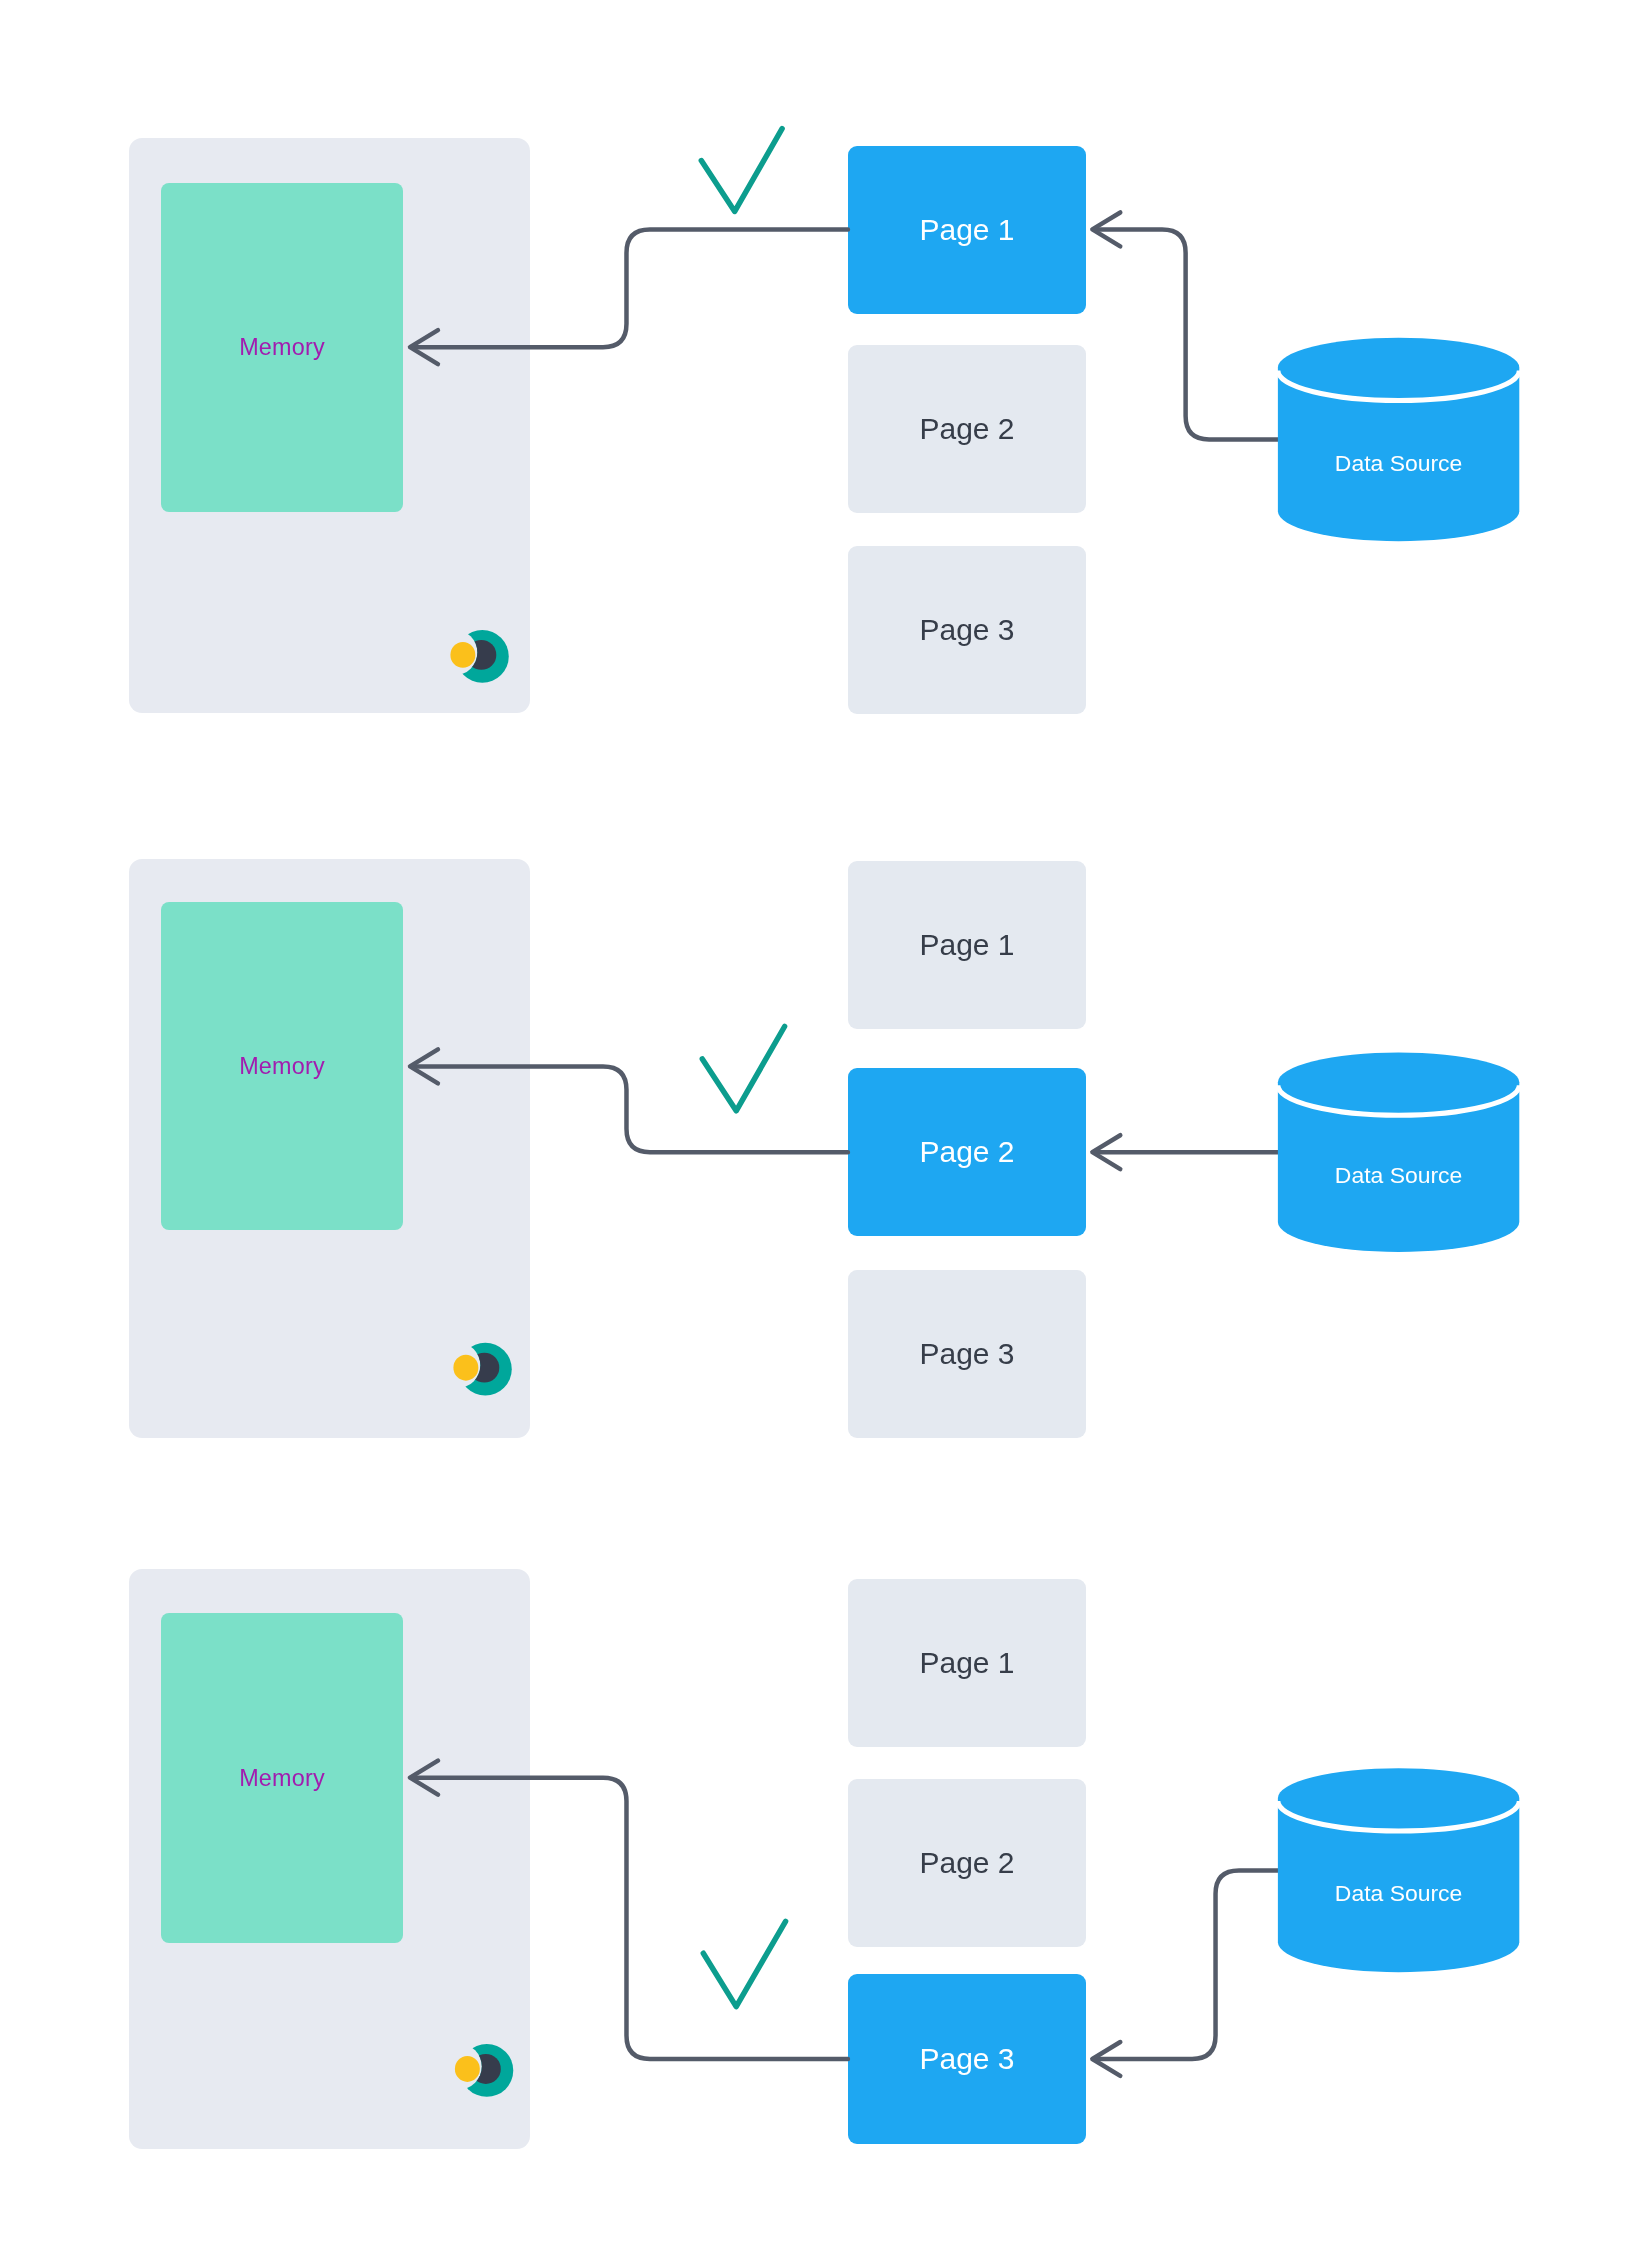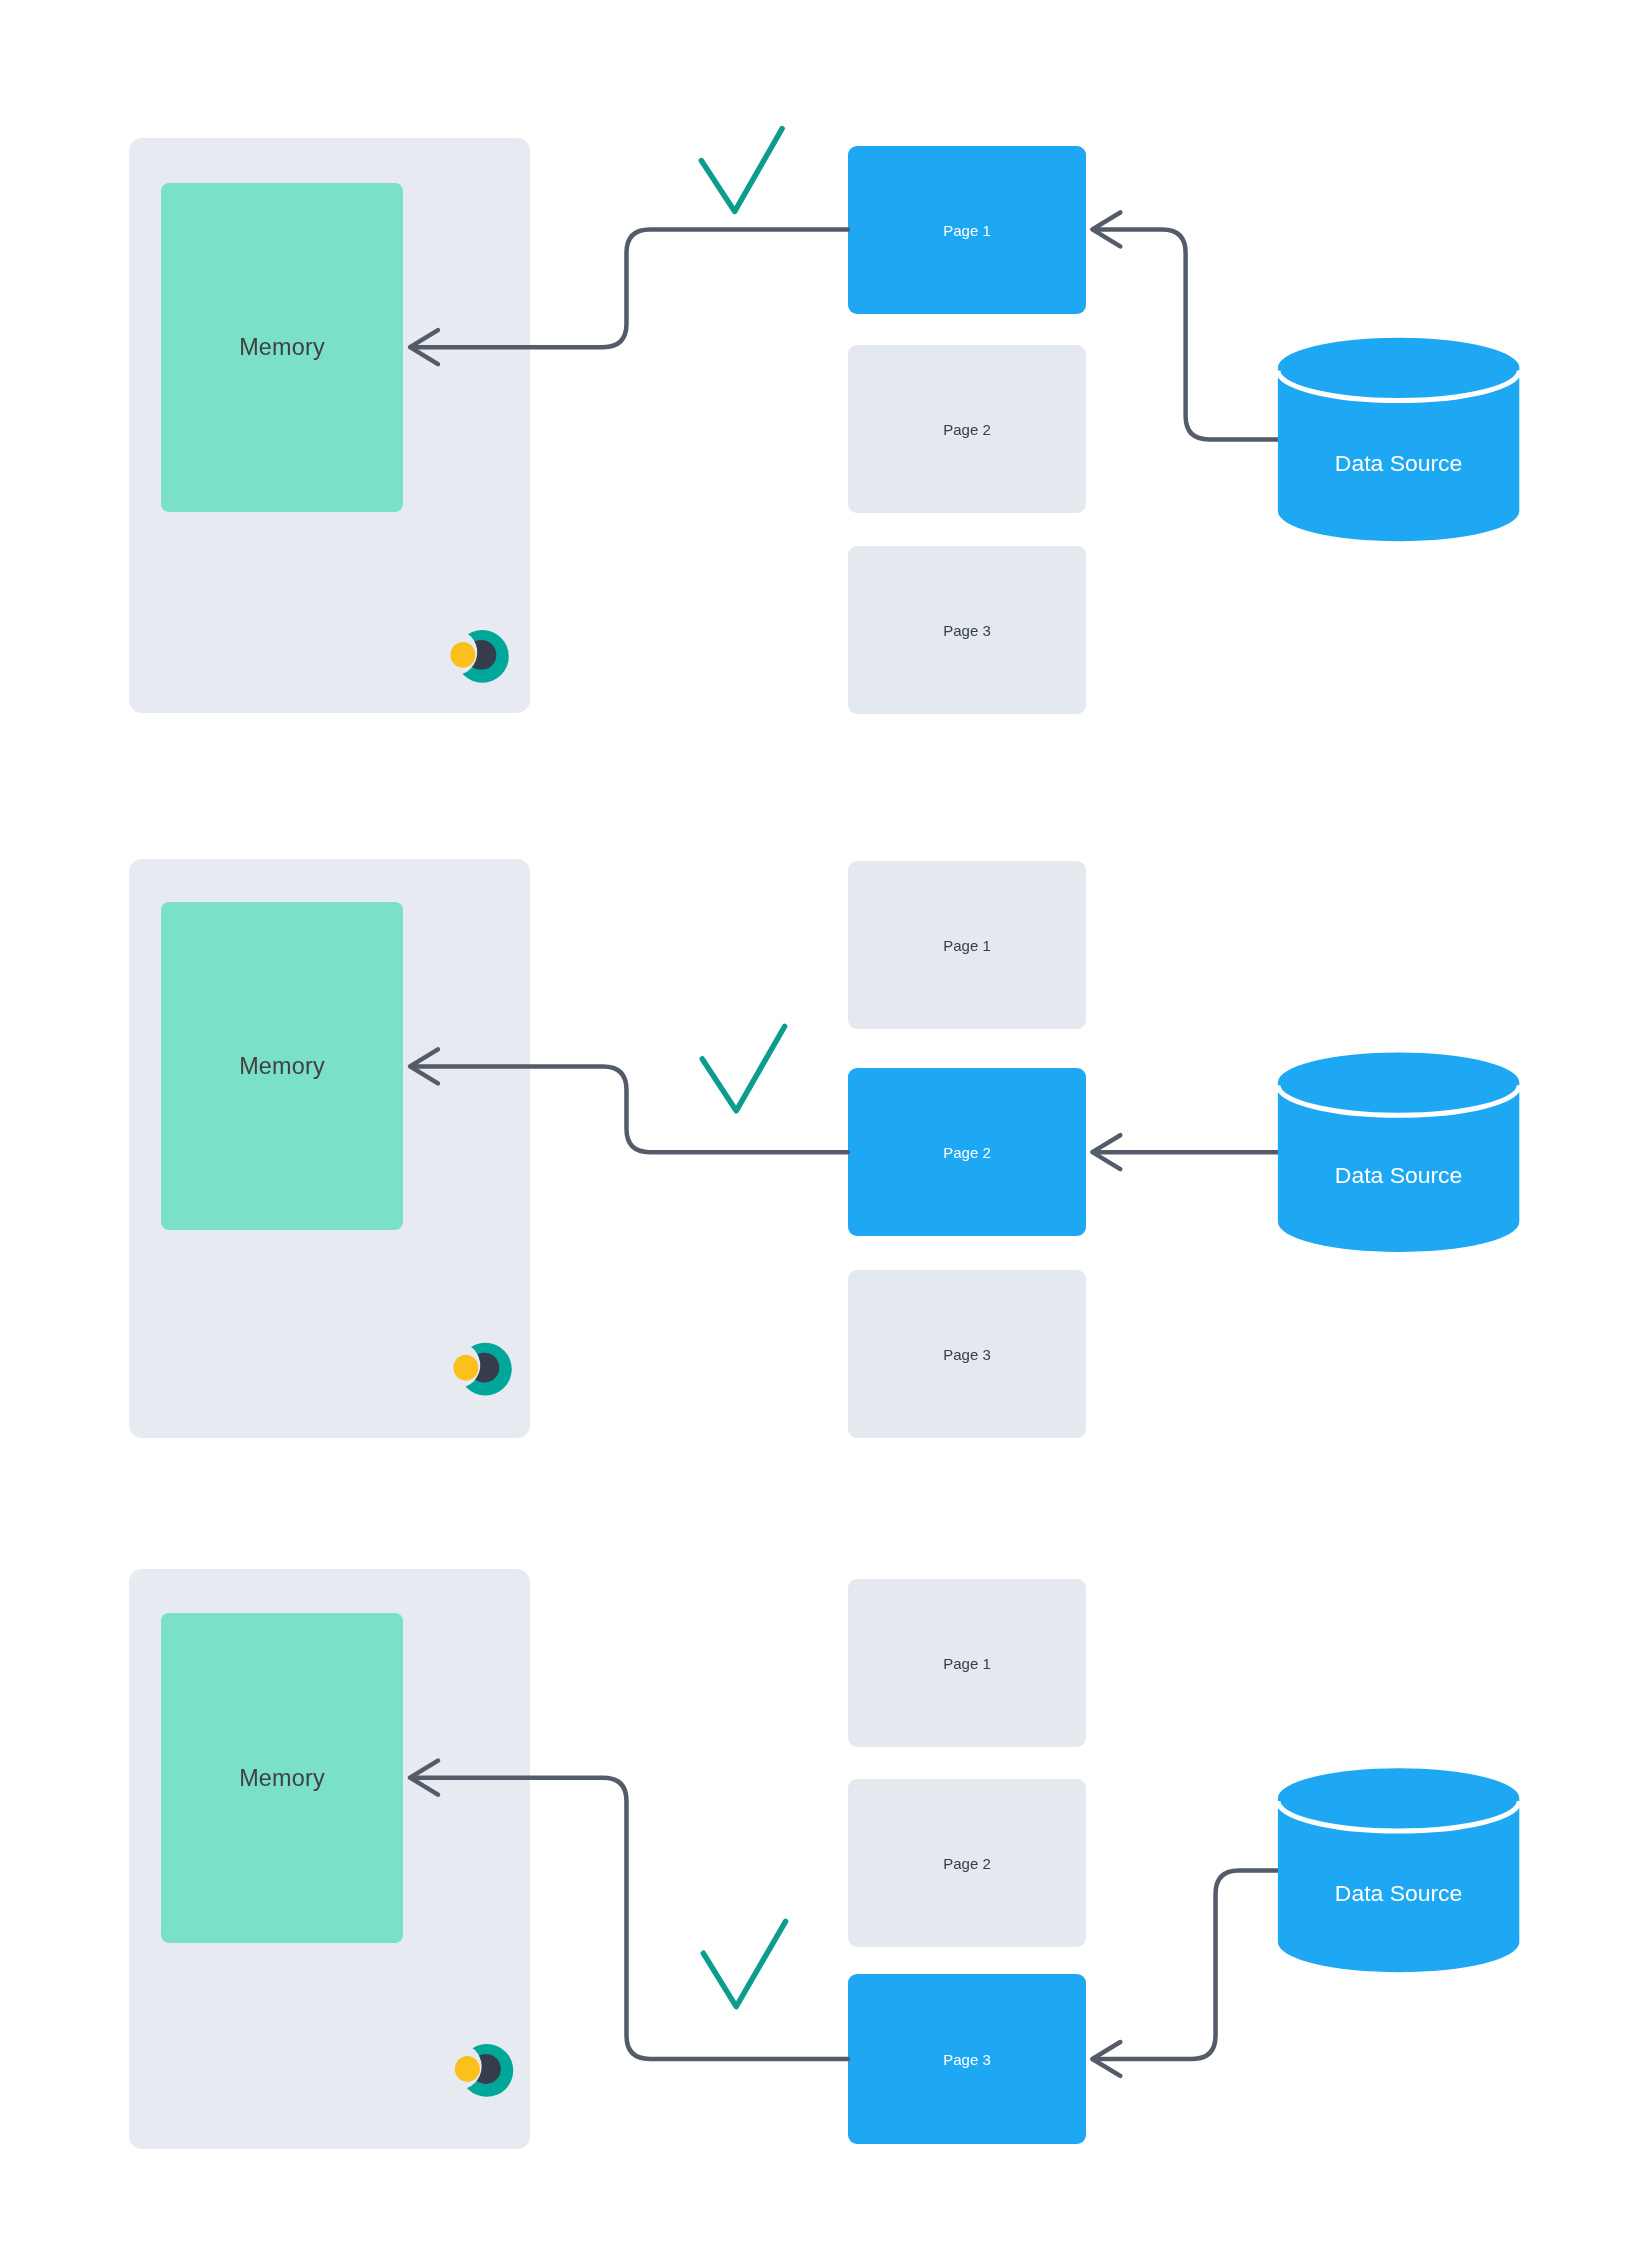--- a/index.html
+++ b/index.html
@@ -9,25 +9,25 @@
   .panel{position:absolute;left:129px;width:401px;background:#E7EAF1;border-radius:13px;}
   .panel.p1{top:138px;height:575px;}
   .panel.p2{top:859px;height:579px;}
   .panel.p3{top:1569px;height:580px;}
 
   .membox{position:absolute;left:161px;width:242px;background:#7BE0C8;border-radius:8px;
           display:flex;align-items:center;justify-content:center;}
   .membox.m1{top:183px;height:329px;}
   .membox.m2{top:902px;height:328px;}
   .membox.m3{top:1613px;height:330px;}
-  .membox span{font-size:23.4px;color:#404040;letter-spacing:0.2px;}
+  .membox span{font-size:23.4px;color:#a21caf;letter-spacing:0.2px;}
 
   .page{position:absolute;left:848px;width:238px;height:168px;background:#E4E9F0;border-radius:9px;
         display:flex;align-items:center;justify-content:center;}
-  .page span{font-size:15px;color:#363D49;}
+  .page span{font-size:30px;color:#363D49;}
   .page.active{background:#1EA7F2;}
   .page.active span{color:#ffffff;}
 
   .pg-1-1{top:146px;}  .pg-1-2{top:345px;}  .pg-1-3{top:546px;}
   .pg-2-1{top:861px;} .pg-2-2{top:1068px;} .pg-2-3{top:1270px;}
   .pg-3-1{top:1579px;} .pg-3-2{top:1779px;} .pg-3-3{top:1974px;height:170px;}
 
   svg.overlay{position:absolute;left:0;top:0;pointer-events:none;}
   .flow{stroke:#545B69;stroke-width:9;fill:none;stroke-linecap:round;}
   .head{stroke:#545B69;stroke-width:9;fill:none;stroke-linecap:round;stroke-linejoin:round;}

